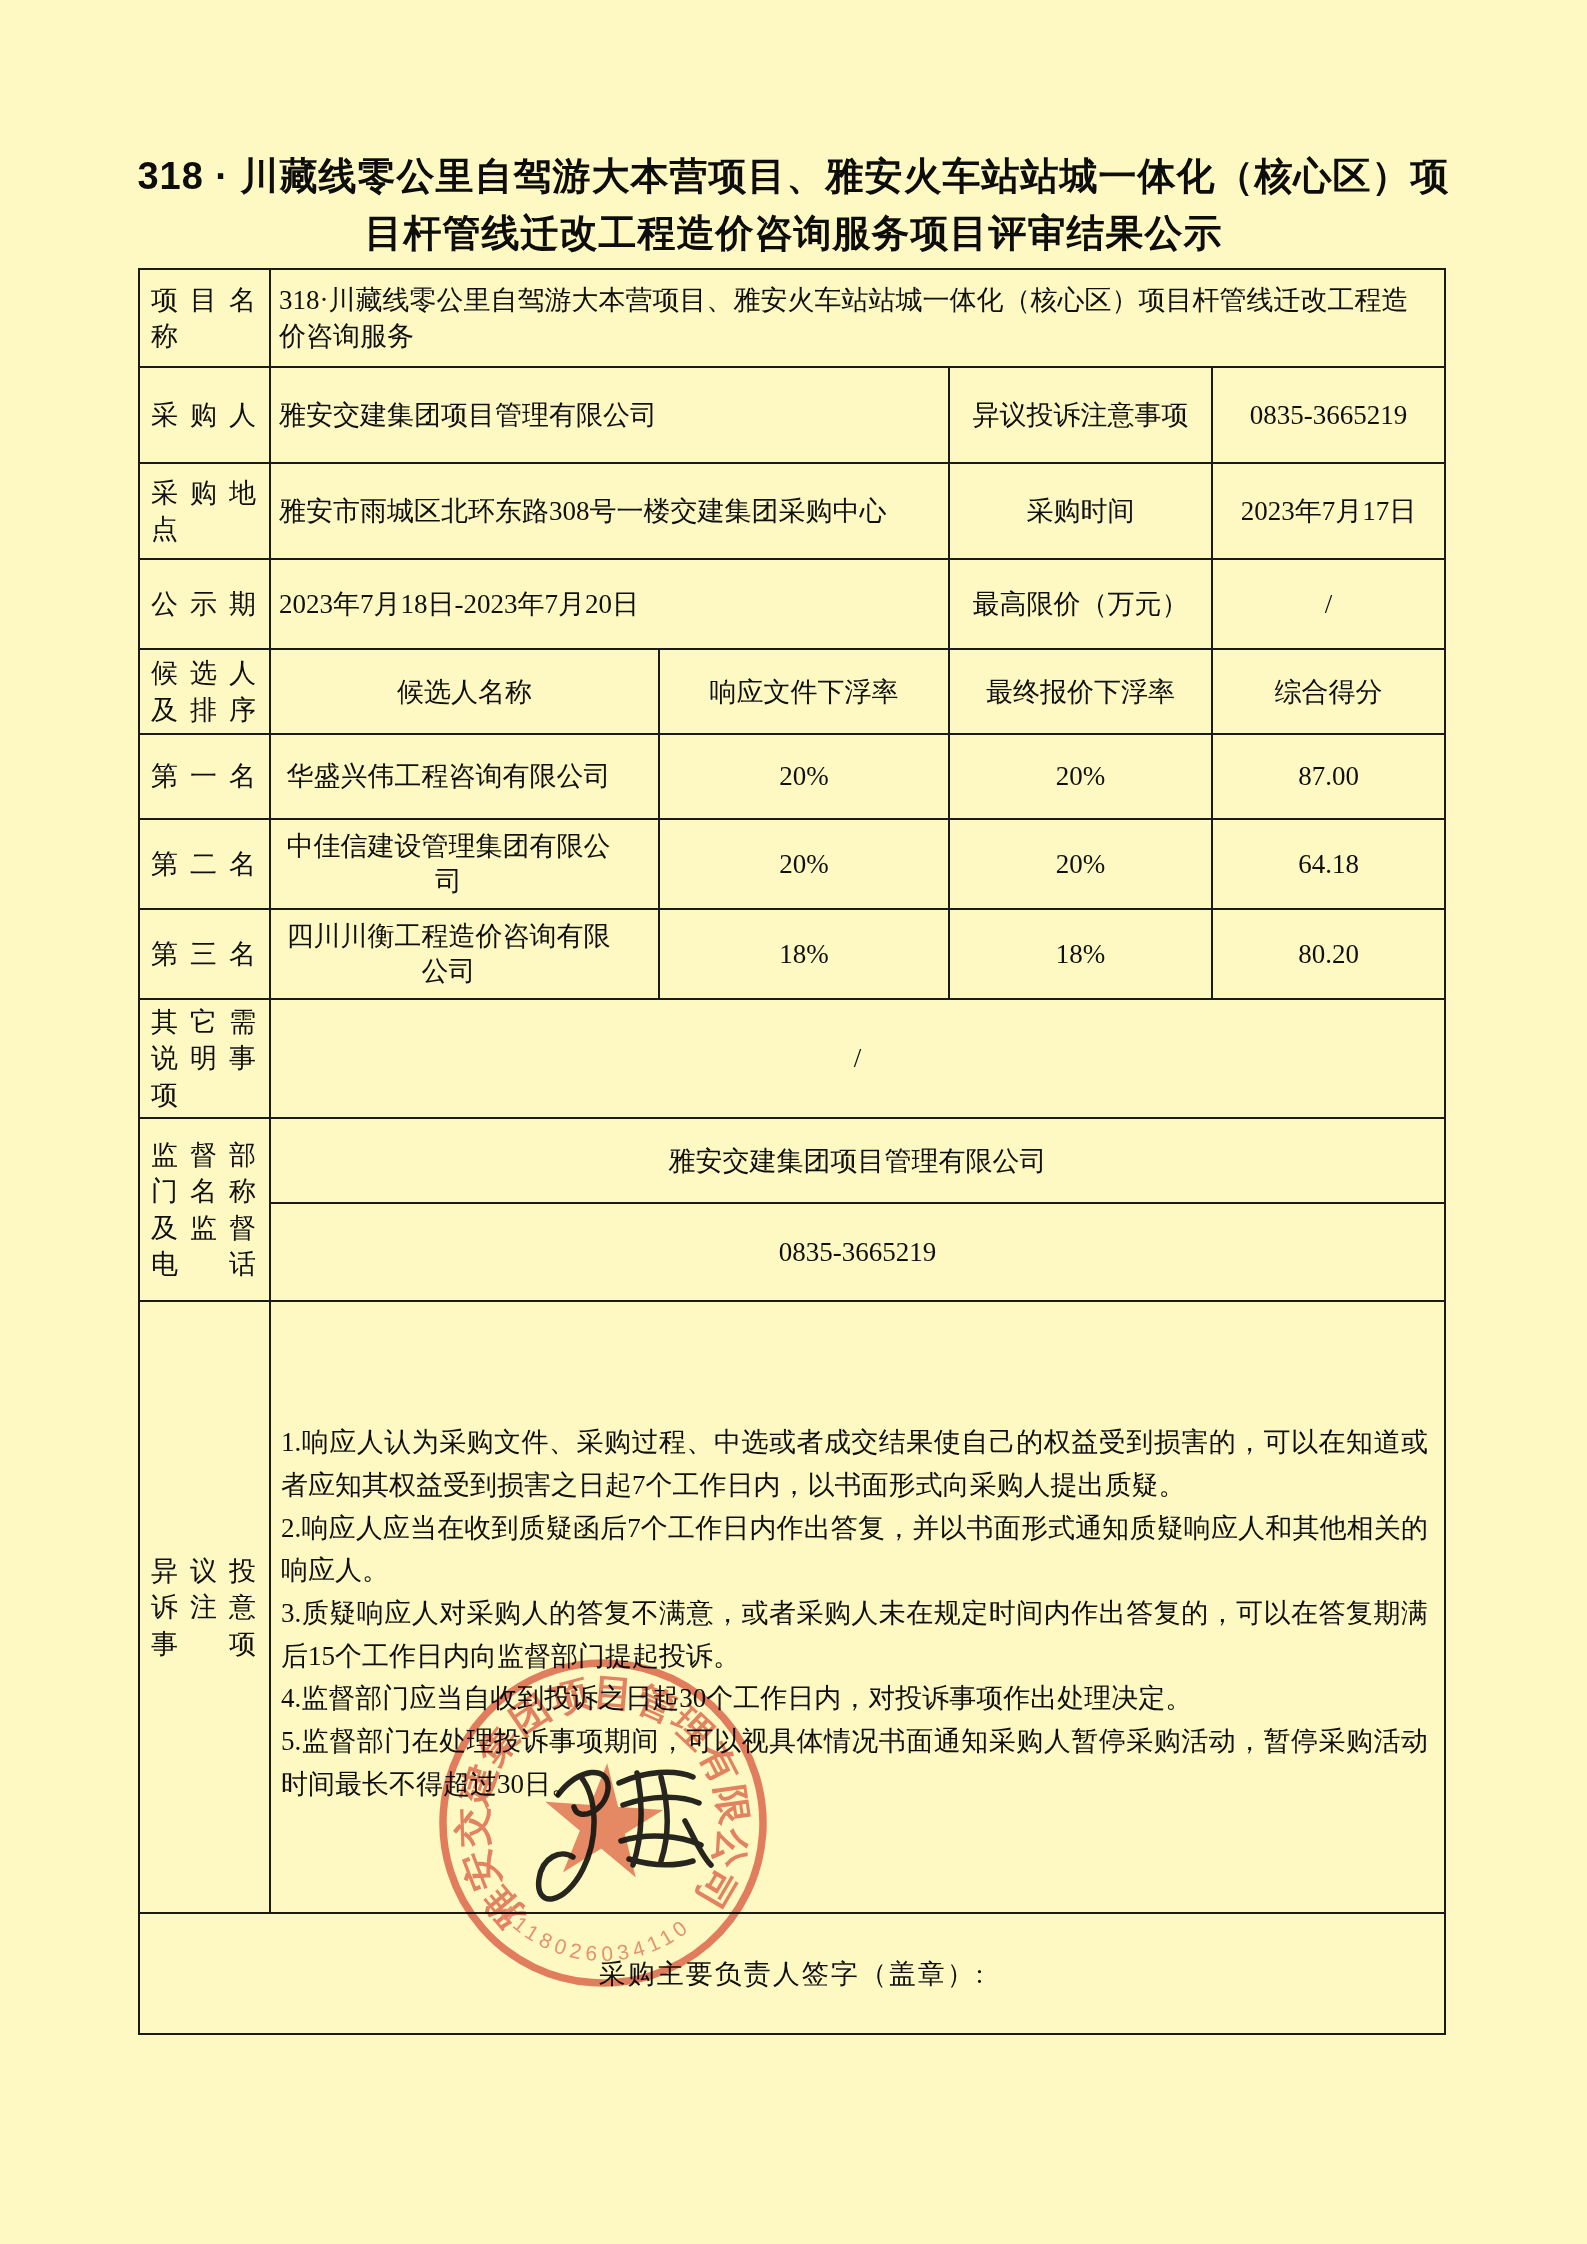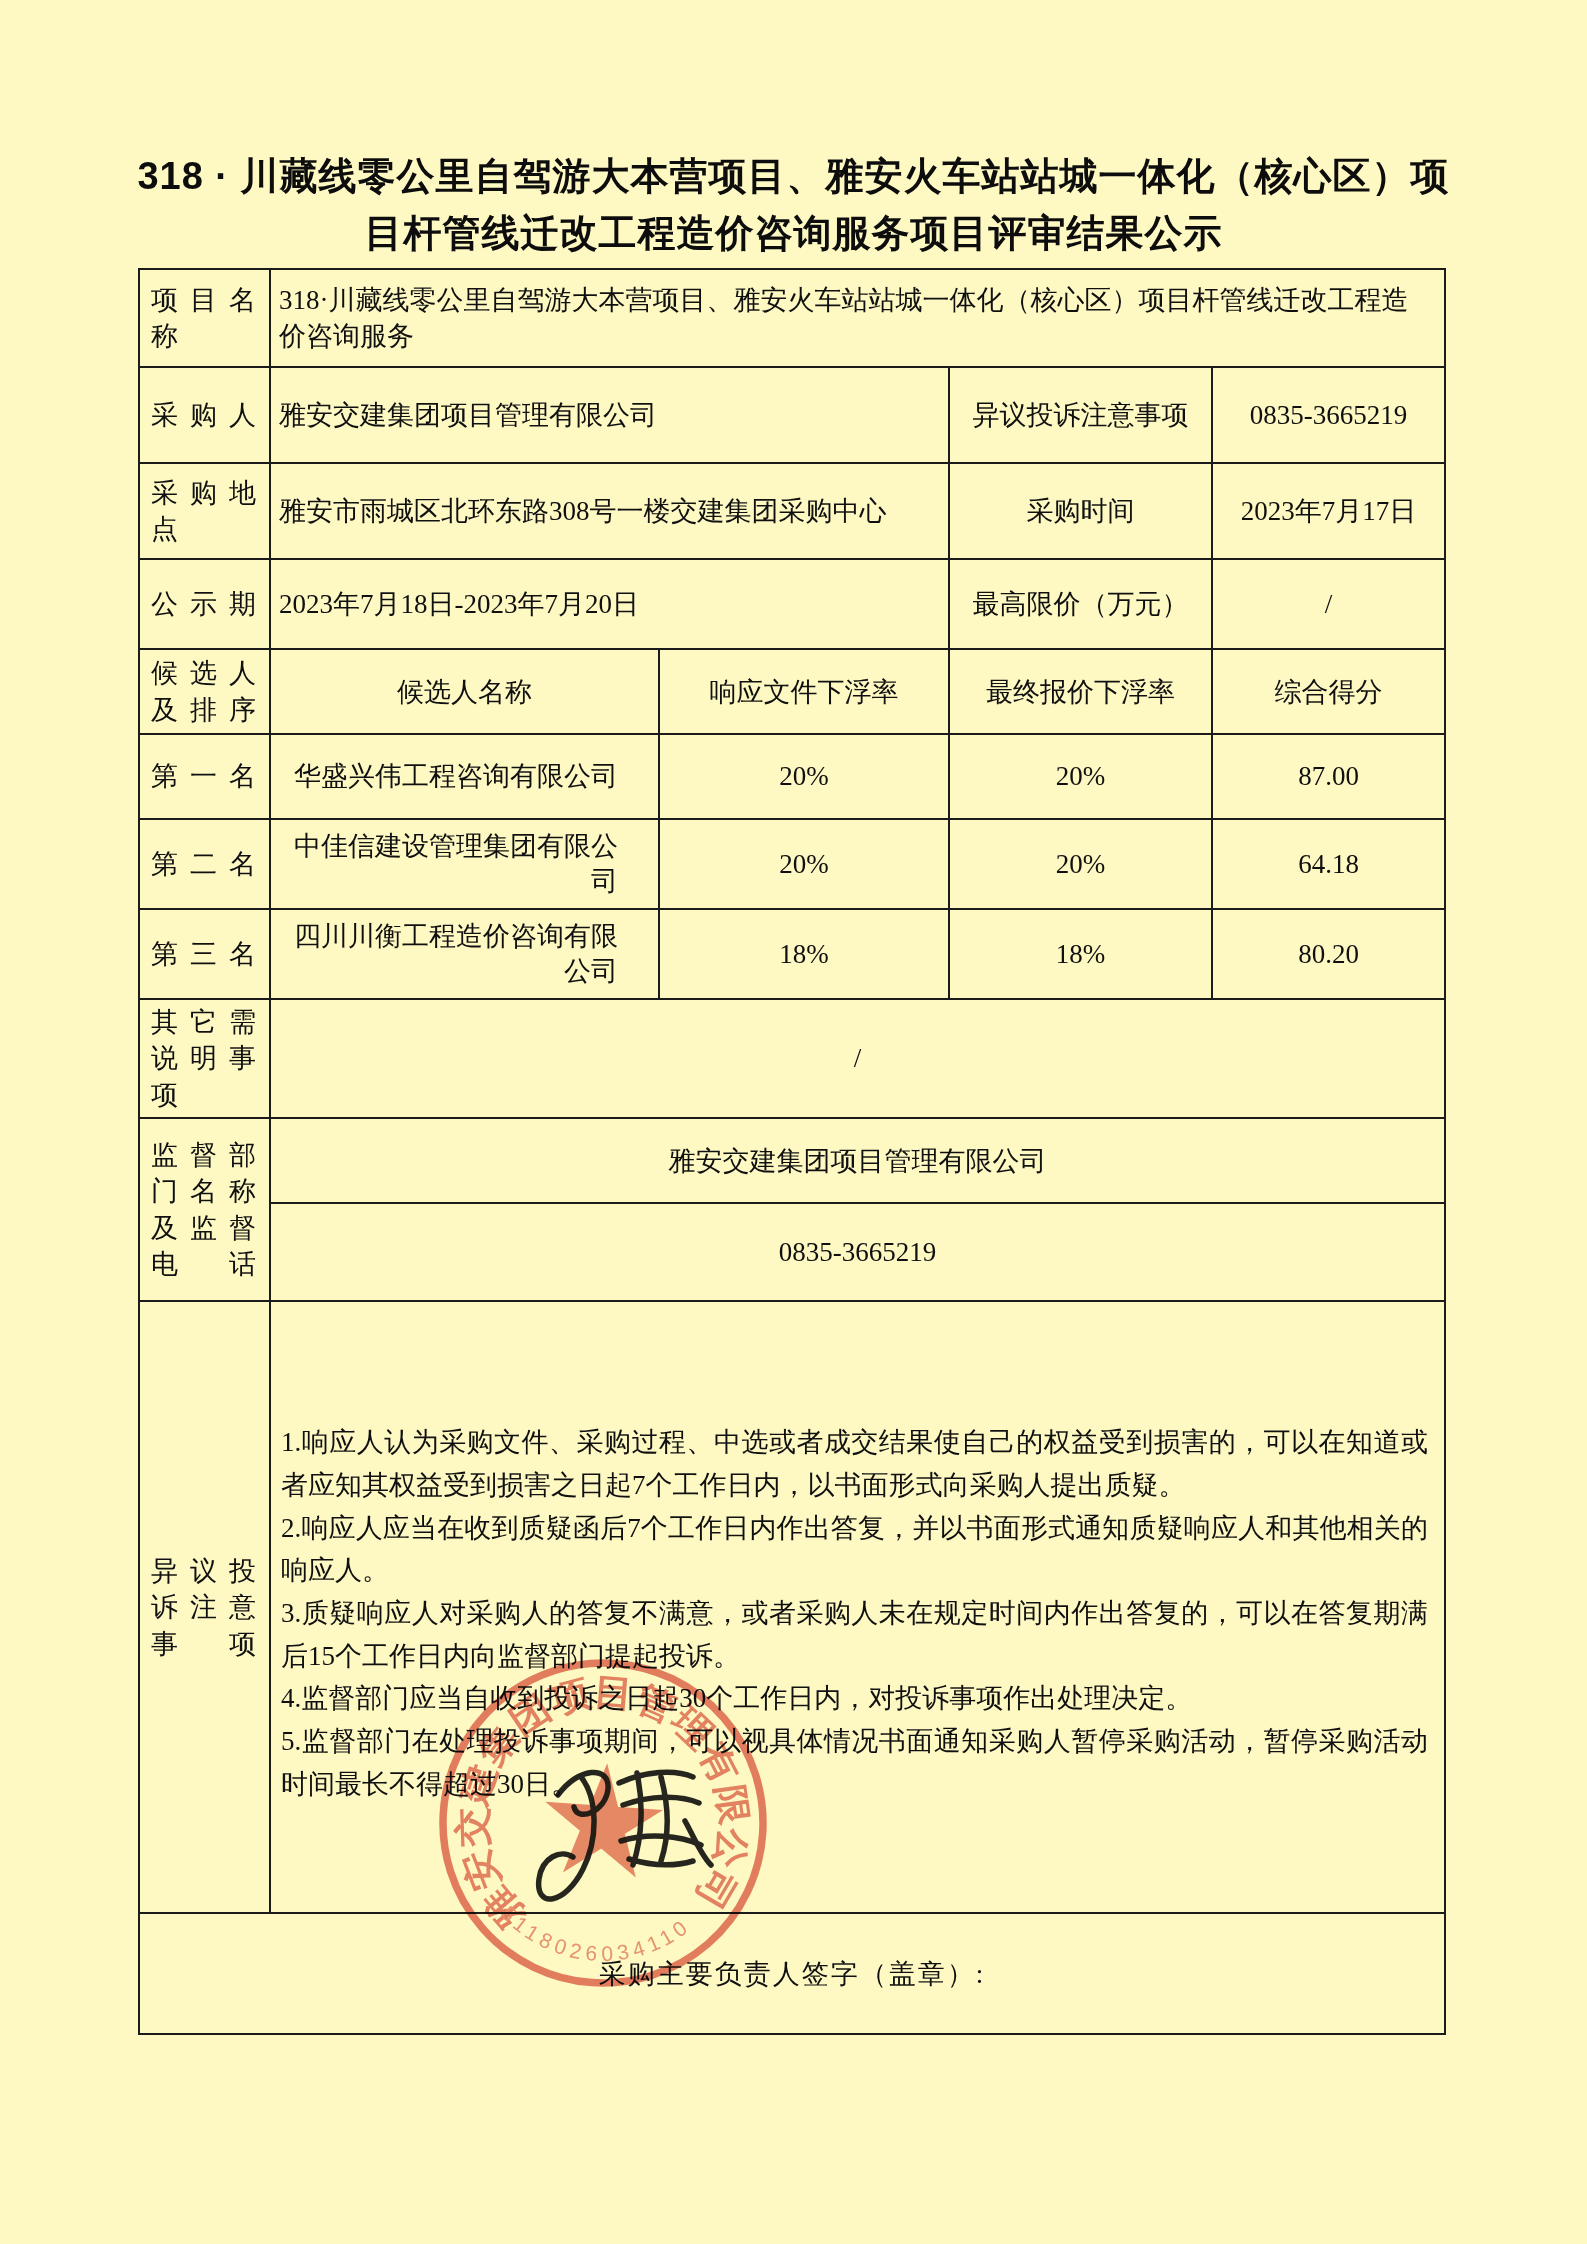--- a/index.html
+++ b/index.html
@@ -43,21 +43,21 @@
     overflow:hidden;
   }
   th.lbl{
     text-align:justify;
     text-align-last:justify;
     padding:4px 13px 4px 11px;
     line-height:1.35;
   }
   td.val-left{ text-align:left;  padding:4px 10px 4px 8px; line-height:1.35;}
   td.val-center{ text-align:center; padding:4px 6px; }
-  td.name-cell{ text-align:right; padding:4px 40px 4px 8px; line-height:1.3;}
+  td.name-cell{ text-align:center; padding:4px 40px 4px 8px; line-height:1.3;}
   td.hdr-center{ text-align:center; padding:4px 6px; }
   tr.r-project   td, tr.r-project   th{ height:88px; }
   tr.r-purchaser td, tr.r-purchaser th{ height:86px; }
   tr.r-location  td, tr.r-location  th{ height:86px; }
   tr.r-publicity td, tr.r-publicity th{ height:80px; }
   tr.r-candhdr   td, tr.r-candhdr   th{ height:75px; }
   tr.r-c1 td, tr.r-c1 th{ height:75px; }
   tr.r-c2 td, tr.r-c2 th{ height:80px; }
   tr.r-c3 td, tr.r-c3 th{ height:80px; }
   tr.r-other td, tr.r-other th{ height:81px; }

